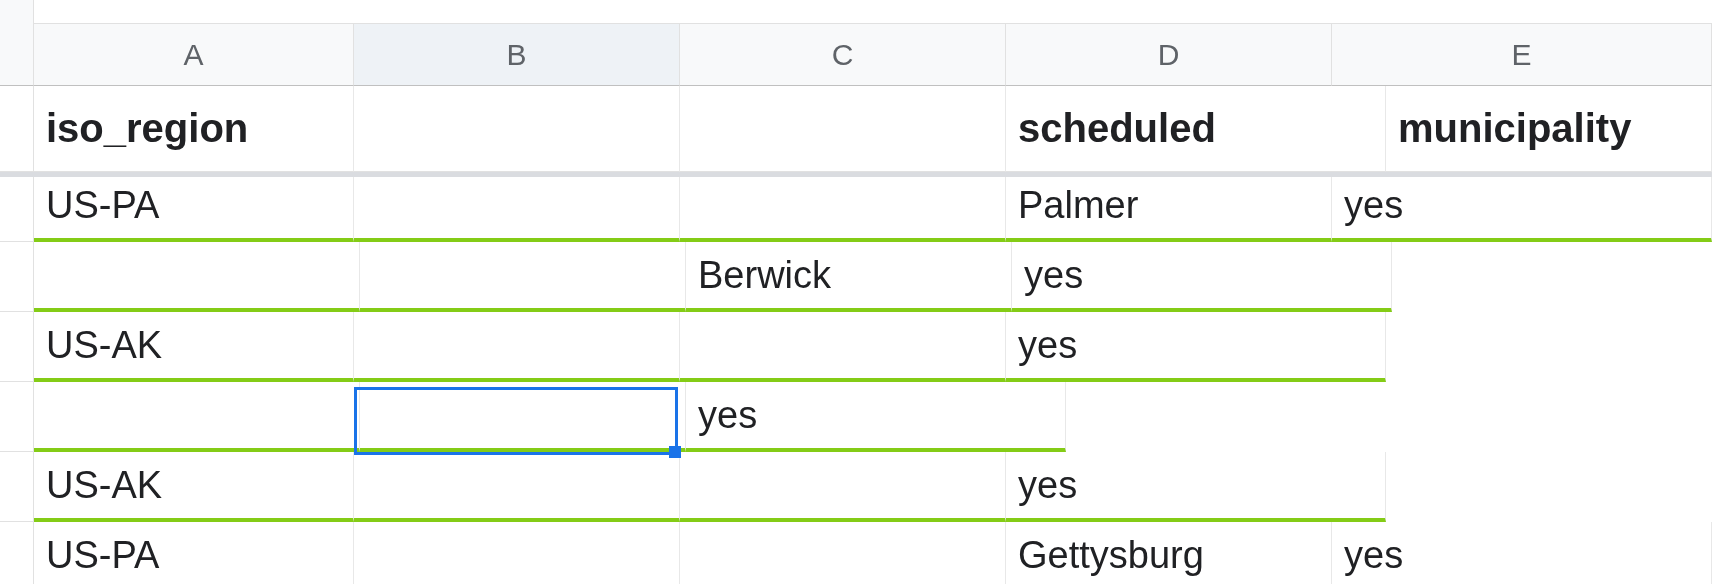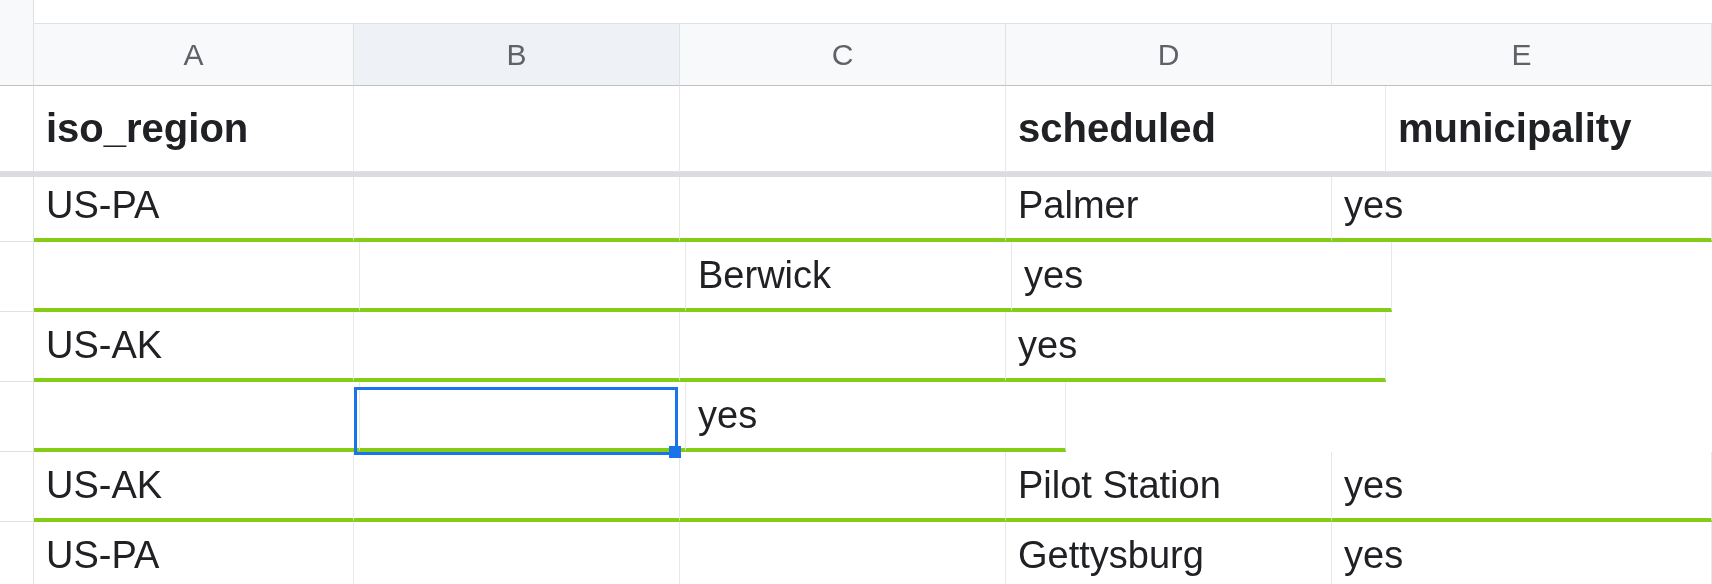--- a/index.html
+++ b/index.html
@@ -184,21 +184,20 @@
       <div class="cell c-B"></div>
       <div class="cell c-C"></div>
       <div class="cell c-E">yes</div>
     </div>
 
     <div class="row">
       <div class="row-head"></div>
       <div class="cell c-A">US-AK</div>
       <div class="cell c-B"></div>
       <div class="cell c-C"></div>
-      <div class="cell c-D">Pilot Station</div>
       <div class="cell c-E">yes</div>
     </div>
 
     <div class="row">
       <div class="row-head"></div>
       <div class="cell c-A">US-PA</div>
       <div class="cell c-B"></div>
       <div class="cell c-C"></div>
       <div class="cell c-D">Gettysburg</div>
       <div class="cell c-E">yes</div>

